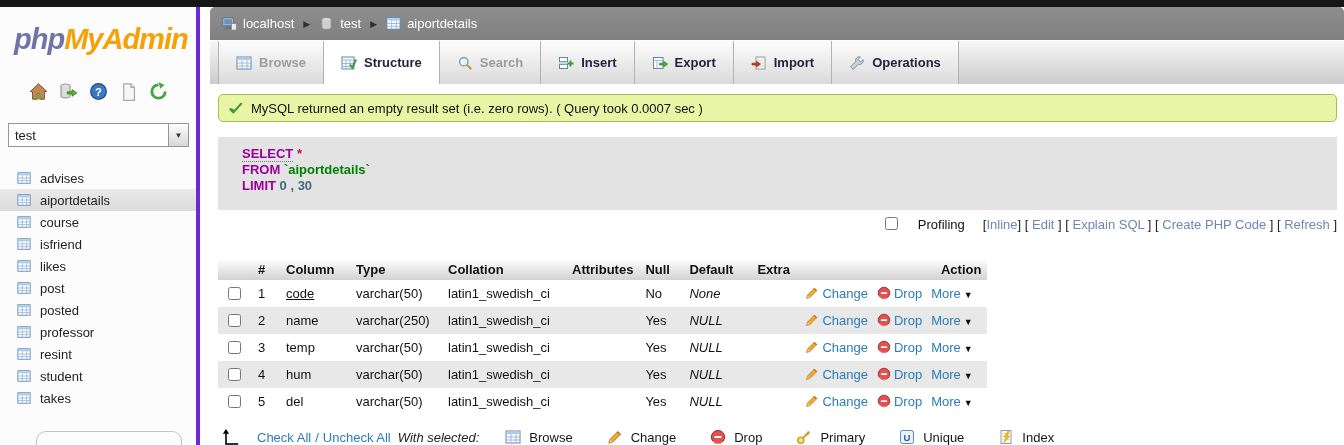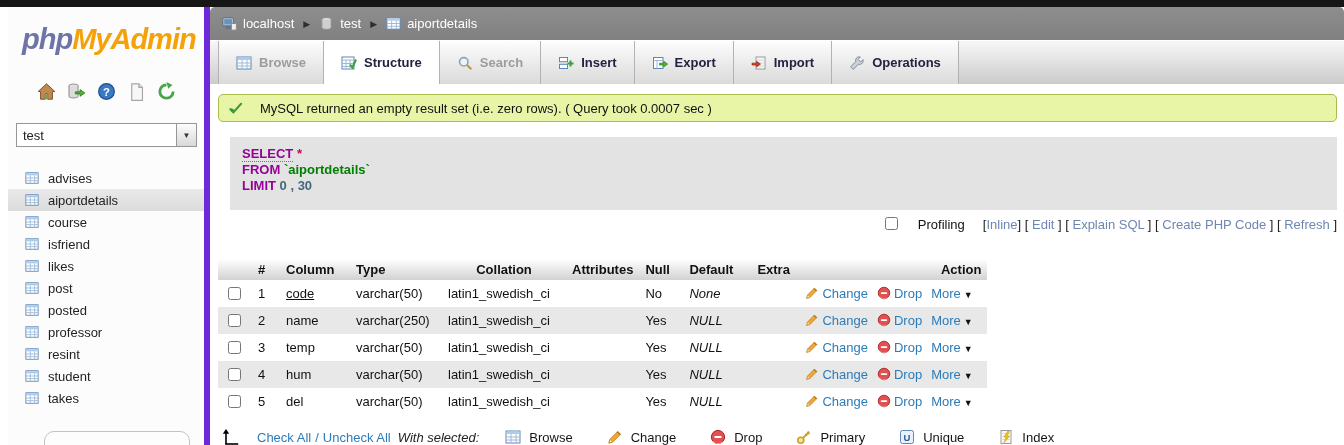--- a/index.html
+++ b/index.html
@@ -3,21 +3,21 @@
 <meta charset="utf-8">
 <style>
   html,body{margin:0;padding:0;background:#fff;}
   body{font-family:"Liberation Sans",sans-serif;font-size:13px;color:#111;}
   #page{position:relative;width:1344px;height:445px;overflow:hidden;background:#fff;}
 
   
   #topbar{position:absolute;left:0;top:0;width:1344px;height:7px;background:#161616;}
 
   
-  #sidebar{position:absolute;left:8px;top:7px;width:196px;height:438px;background:#fcfcfc;border-right:6px solid #6d28d9;}
+  #sidebar{position:absolute;left:0;top:7px;width:196px;height:438px;background:#fcfcfc;border-right:4px solid #6d28d9;}
   .logo{margin:16px 0 0 14px;font-size:29px;font-weight:bold;font-style:italic;letter-spacing:-1px;white-space:nowrap;}
   .logo .php{color:#6e74a8;}
   .logo .myadmin{color:#f5a209;}
   .navicons{display:flex;gap:11px;justify-content:center;margin-top:26px;align-items:center;}
   .navicons .ic{width:19px;height:19px;display:inline-block;cursor:pointer;}
   .dbselect{display:flex;margin:22px 8px 0 8px;height:24px;border:1px solid #969696;background:#fff;align-items:stretch;width:181px;box-sizing:border-box;}
   .dbselect .val{flex:1;display:flex;align-items:center;padding-left:6px;color:#222;}
   .dbselect .btn{width:19px;border-left:1px solid #969696;background:linear-gradient(#fdfdfd,#d8d8d8);display:flex;align-items:center;justify-content:center;font-size:8px;color:#333;cursor:pointer;}
   .tablelist{margin-top:20px;}
   .titem{display:flex;align-items:center;gap:9px;height:22px;padding-left:17px;cursor:pointer;color:#232323;}
@@ -32,24 +32,24 @@
   #crumbbar .sep{color:#2e2e2e;font-size:9px;padding:0 2px;}
   .crumb{display:flex;align-items:center;gap:6px;cursor:pointer;}
 
   #tabstrip{height:43px;background:linear-gradient(#f7f7f7,#cbcbcb);border-top:1px solid #fff;display:flex;padding-left:8px;}
   .tab{display:flex;align-items:center;gap:7px;padding:0 17px;border-right:1px solid #b2b2b2;background:linear-gradient(#fdfdfd,#dadada);font-weight:bold;color:#23233f;cursor:pointer;}
   .tab:first-child{border-left:1px solid #b2b2b2;}
   .tab.active{background:#fff;}
   .tab.disabled{color:#9c9c9c;cursor:default;}
   .tab .ic{width:16px;height:16px;}
 
-  #msgbox{margin:10px 7px 0 8px;height:26px;border:1px solid #a5be4c;background:#e8f5a7;border-radius:5px;display:flex;align-items:center;gap:17px;padding-left:9px;}
+  #msgbox{margin:10px 7px 0 8px;height:26px;border:1px solid #a5be4c;background:#e8f5a7;border-radius:5px;display:flex;align-items:center;gap:8px;padding-left:9px;}
   #msgbox .ic{width:15px;height:15px;}
 
-  #sqlbox{margin:15px 7px 0 20px;background:#e3e3e3;padding:9px 12px 16px 12px;font-weight:bold;line-height:16px;}
+  #sqlbox{margin:15px 7px 0 8px;background:#e3e3e3;padding:9px 12px 16px 24px;font-weight:bold;line-height:16px;}
   .kw{color:#990099;}
   .kw.doc{border-bottom:1px dotted #777;}
   .star{color:#ce0256;}
   .ident{color:#008000;}
   .num{color:#44697d;}
 
   #profiling{margin:7px 7px 0 8px;display:flex;justify-content:flex-end;align-items:flex-start;gap:18px;color:#111;}
   #profiling input{margin:0 2px 0 0;}
   #profiling .plink{color:#6e86b2;cursor:pointer;text-decoration:none;}
   #profiling .brk{color:#222;}
@@ -312,21 +312,21 @@
     </div>
 
     <div id="structwrap">
       <table class="struct">
         <thead>
             <tr id="structhead">
               <th style="width:22px"></th>
               <th style="width: 16px;">#</th>
               <th style="width: 58px;">Column</th>
               <th style="width: 80px;">Type</th>
-              <th style="width: 112px; text-align: center;">Collation</th>
+              <th style="width: 112px;">Collation</th>
               <th style="width: 60px;">Attributes</th>
               <th style="width: 32px;">Null</th>
               <th style="width: 56px;">Default</th>
               <th style="width: 36px;">Extra</th>
               <th style="width: 176px; text-align: right;">Action</th>
             </tr>
           </thead>
         <tbody id="structbody">
             <tr>
               <td><input type="checkbox" style=""></td>

